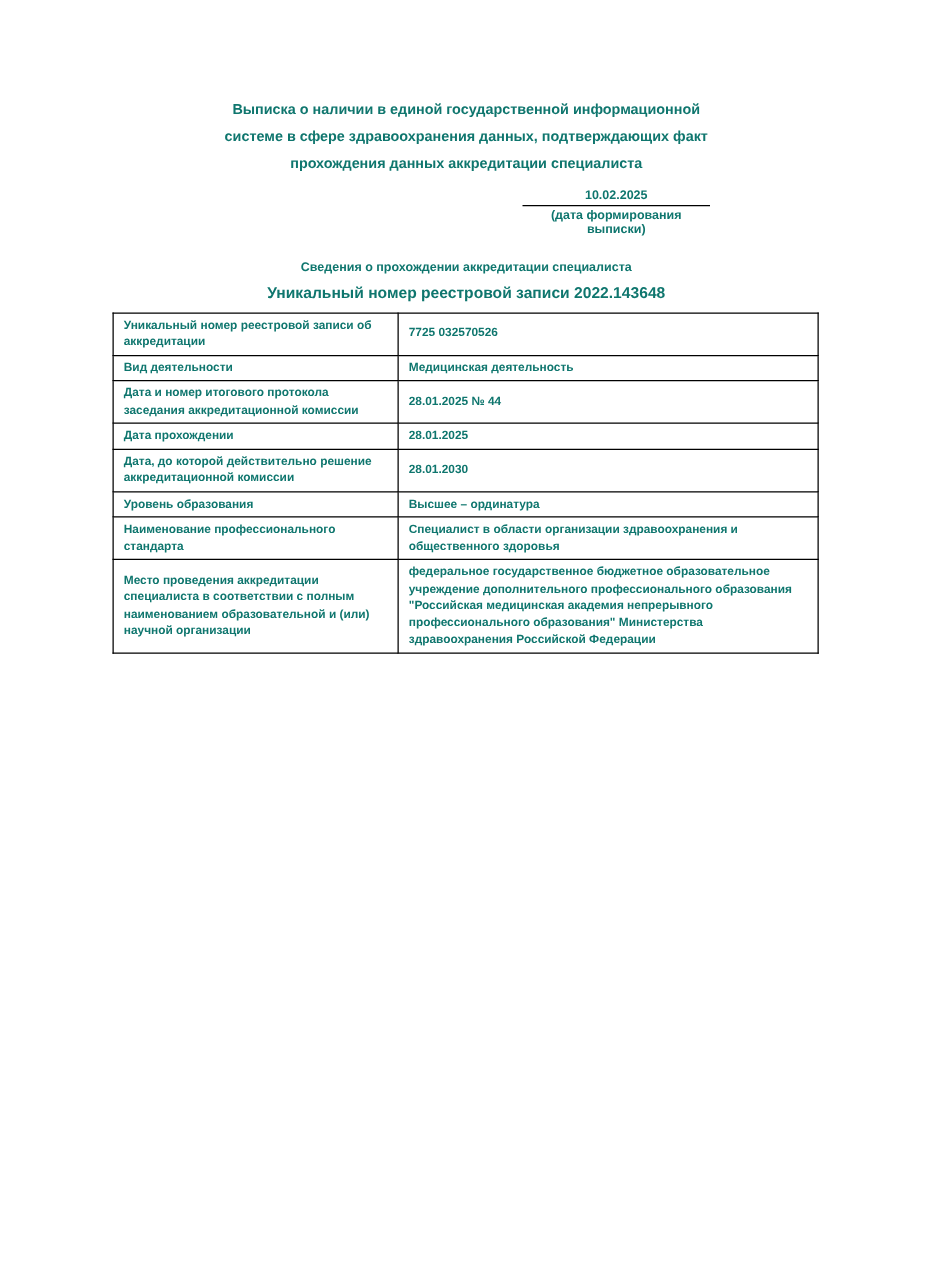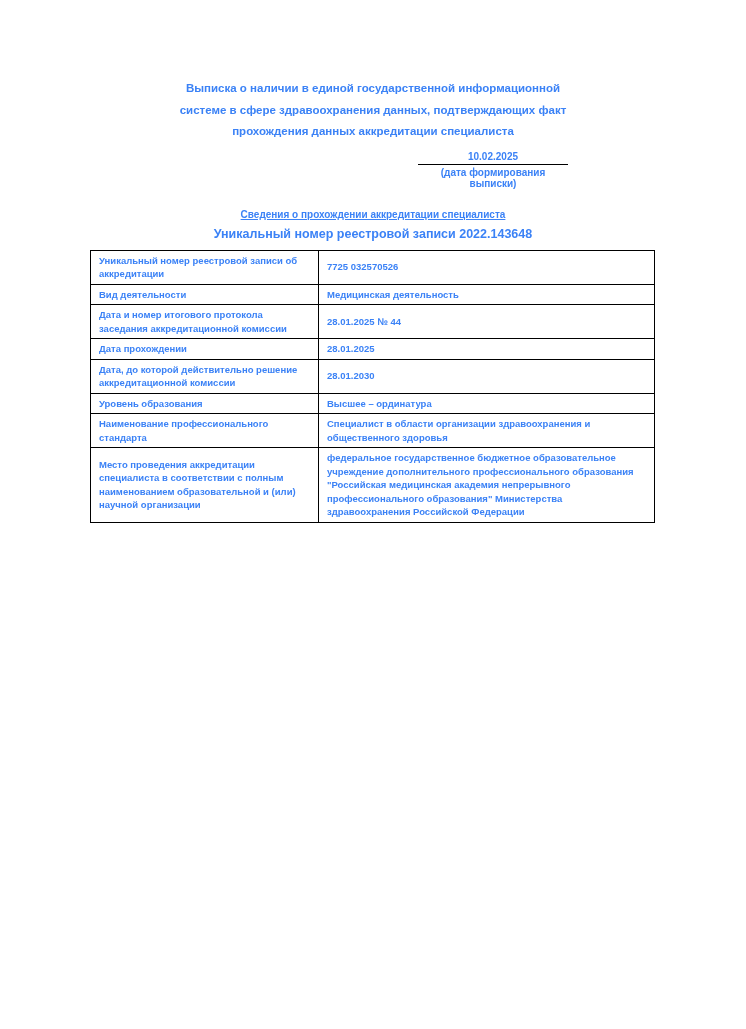--- a/index.html
+++ b/index.html
@@ -3,21 +3,21 @@
 <meta charset="utf-8">
 <style>
   * { margin: 0; padding: 0; box-sizing: border-box; }
   html, body { background: #ffffff; }
   .page {
     position: relative;
     width: 746px;
     height: 1029px;
     margin: 0 auto;
     background: #ffffff;
-    color: #3b82f6;
+    color: #0f766e;
     font-family: "Liberation Sans", sans-serif;
     font-weight: bold;
     overflow: hidden;
   }
   .title {
     padding-top: 78px;
     text-align: center;
     font-size: 11.5px;
     line-height: 21.5px;
   }
@@ -42,21 +42,20 @@
     margin: 18px auto 0;
     width: 592px;
     text-align: center;
     font-size: 9.5px;
     line-height: 14.5px;
   }
   .section-heading {
     margin-top: 20px;
     text-align: center;
     font-size: 10px;
-    text-decoration: underline;
   }
   .registry-heading {
     margin-top: 7px;
     text-align: center;
     font-size: 12.5px;
   }
   table.acc-table {
     margin-top: 9px;
     margin-left: 90px;
     width: 564px;

